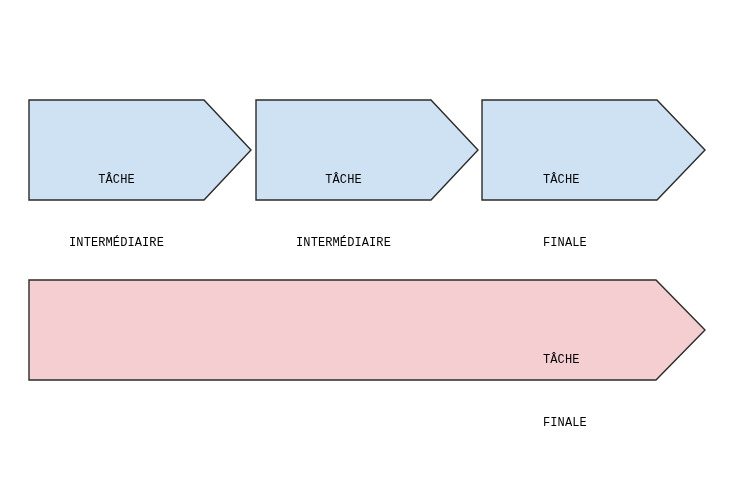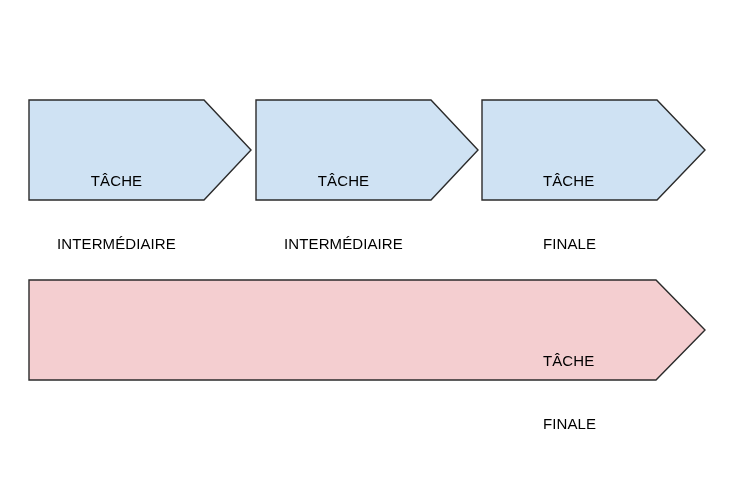--- a/index.html
+++ b/index.html
@@ -16,22 +16,22 @@
   }
   #diagram-canvas {
     position: absolute;
     left: 0;
     top: 0;
     width: 734px;
     height: 480px;
   }
   .chevron-label {
     position: absolute;
-    font-family: Liberation Sans, sans-serif;
-    font-size: 15px;
+    font-family: Liberation Mono, monospace;
+    font-size: 12px;
     line-height: 21px;
     color: #000000;
     white-space: pre;
     letter-spacing: 0.1px;
   }
   .chevron-label.centered {
     text-align: center;
   }
   .chevron-label.left {
     text-align: left;

